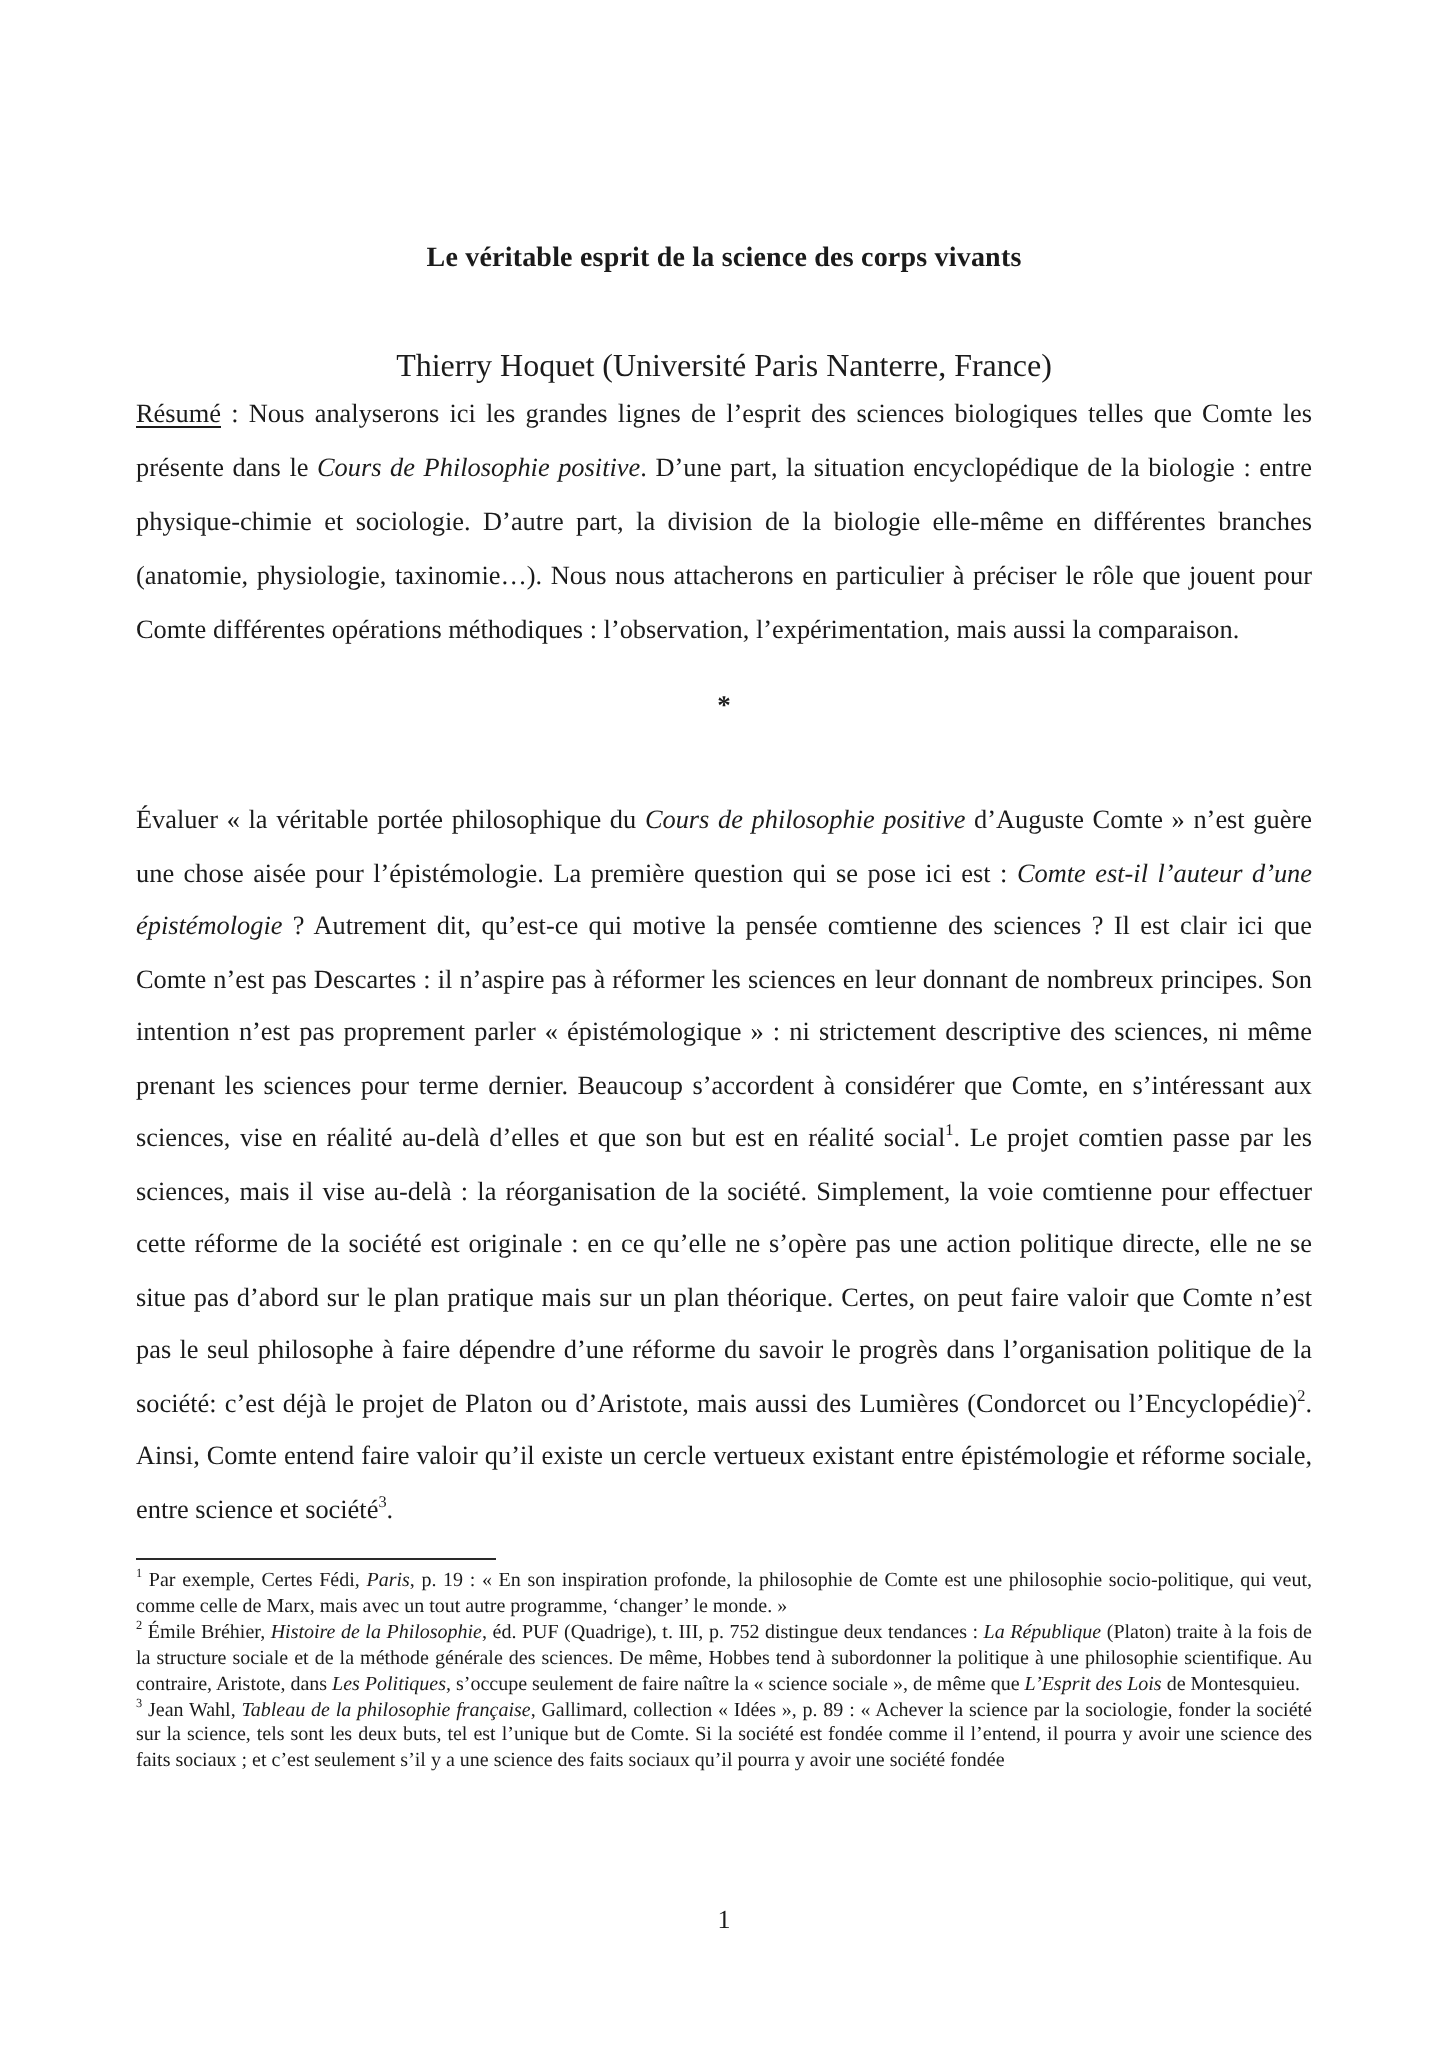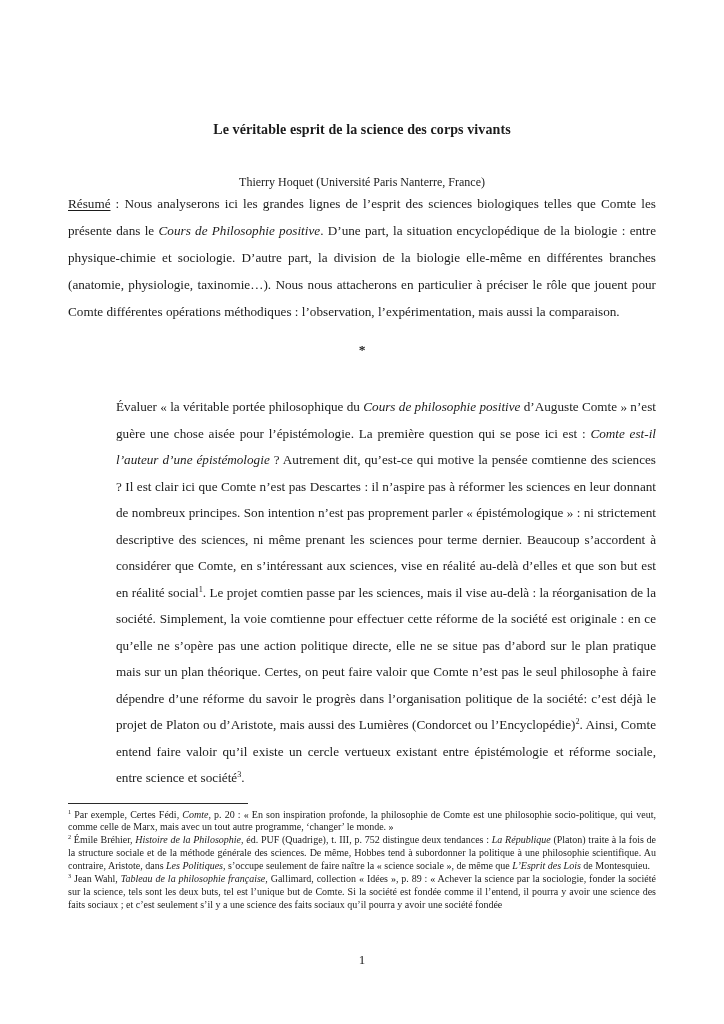--- a/index.html
+++ b/index.html
@@ -21,39 +21,38 @@
   .title {
     padding-top: 122px;
     text-align: center;
     font-size: 14px;
     font-weight: bold;
     letter-spacing: 0.1px;
   }
   .author {
     margin-top: 37px;
     text-align: center;
-    font-size: 12px;
+    font-size: 16px;
   }
   .abstract {
     font-size: 13.2px;
     line-height: 27px;
     text-align: justify;
   }
   .section-break {
     margin-top: 17px;
     text-align: center;
     font-size: 13.5px;
     font-weight: bold;
   }
   .bodytext {
     margin-top: 36px;
     font-size: 13.2px;
     line-height: 26.5px;
     text-align: justify;
-    margin-left: 48px;
   }
   .i { font-style: italic; }
   .u { text-decoration: underline; text-underline-offset: 2px; }
   sup { font-size: 62%; line-height: 0; vertical-align: super; }
   .fn-sep {
     margin-top: 11px;
     width: 180px;
     border-top: 1.3px solid #2a2a2a;
   }
   .footnotes {
@@ -82,20 +81,20 @@
 
   <p class="abstract"><span class="u">Résumé</span><span> : Nous analyserons ici les grandes lignes de l’esprit des sciences biologiques telles que Comte les présente dans le </span><span class="i">Cours de Philosophie positive</span><span>. D’une part, la situation encyclopédique de la biologie : entre physique-chimie et sociologie. D’autre part, la division de la biologie elle-même en différentes branches (anatomie, physiologie, taxinomie…). Nous nous attacherons en particulier à préciser le rôle que jouent pour Comte différentes opérations méthodiques : l’observation, l’expérimentation, mais aussi la comparaison.</span></p>
 
   <div class="section-break">*</div>
 
   <p class="bodytext"><span>Évaluer « la véritable portée philosophique du </span><span class="i">Cours de philosophie positive</span><span> d’Auguste Comte » n’est guère une chose aisée pour l’épistémologie. La première question qui se pose ici est : </span><span class="i">Comte est-il l’auteur d’une épistémologie</span><span> ? Autrement dit, qu’est-ce qui motive la pensée comtienne des sciences ? Il est clair ici que Comte n’est pas Descartes : il n’aspire pas à réformer les sciences en leur donnant de nombreux principes. Son intention n’est pas proprement parler « épistémologique » : ni strictement descriptive des sciences, ni même prenant les sciences pour terme dernier. Beaucoup s’accordent à considérer que Comte, en s’intéressant aux sciences, vise en réalité au-delà d’elles et que son but est en réalité social</span><sup>1</sup><span>. Le projet comtien passe par les sciences, mais il vise au-delà : la réorganisation de la société. Simplement, la voie comtienne pour effectuer cette réforme de la société est originale : en ce qu’elle ne s’opère pas une action politique directe, elle ne se situe pas d’abord sur le plan pratique mais sur un plan théorique. Certes, on peut faire valoir que Comte n’est pas le seul philosophe à faire dépendre d’une réforme du savoir le progrès dans l’organisation politique de la société: c’est déjà le projet de Platon ou d’Aristote, mais aussi des Lumières (Condorcet ou l’Encyclopédie)</span><sup>2</sup><span>. Ainsi, Comte entend faire valoir qu’il existe un cercle vertueux existant entre épistémologie et réforme sociale, entre science et société</span><sup>3</sup><span>.</span></p>
 
   <div class="fn-sep"></div>
 
   <div class="footnotes">
-    <p class="fn"><sup>1</sup><span> Par exemple, Certes Fédi, </span><span class="i">Comte</span><span>, p. 20 : « En son inspiration profonde, la philosophie de Comte est une philosophie socio-politique, qui veut, comme celle de Marx, mais avec un tout autre programme, ‘changer’ le monde. »</span></p>
+    <p class="fn"><sup>1</sup><span> Par exemple, Certes Fédi, </span><span class="i">Paris</span><span>, p. 19 : « En son inspiration profonde, la philosophie de Comte est une philosophie socio-politique, qui veut, comme celle de Marx, mais avec un tout autre programme, ‘changer’ le monde. »</span></p>
     <p class="fn"><sup>2</sup><span> Émile Bréhier, </span><span class="i">Histoire de la Philosophie</span><span>, éd. PUF (Quadrige), t. III, p. 752 distingue deux tendances : </span><span class="i">La République</span><span> (Platon) traite à la fois de la structure sociale et de la méthode générale des sciences. De même, Hobbes tend à subordonner la politique à une philosophie scientifique. Au contraire, Aristote, dans </span><span class="i">Les Politiques</span><span>, s’occupe seulement de faire naître la « science sociale », de même que </span><span class="i">L’Esprit des Lois</span><span> de Montesquieu.</span></p>
     <p class="fn"><sup>3</sup><span> Jean Wahl, </span><span class="i">Tableau de la philosophie française</span><span>, Gallimard, collection « Idées », p. 89 : « Achever la science par la sociologie, fonder la société sur la science, tels sont les deux buts, tel est l’unique but de Comte. Si la société est fondée comme il l’entend, il pourra y avoir une science des faits sociaux ; et c’est seulement s’il y a une science des faits sociaux qu’il pourra y avoir une société fondée</span></p>
   </div>
 
   <div class="page-number">1</div>
 
 </div>
 
 </body></html>

